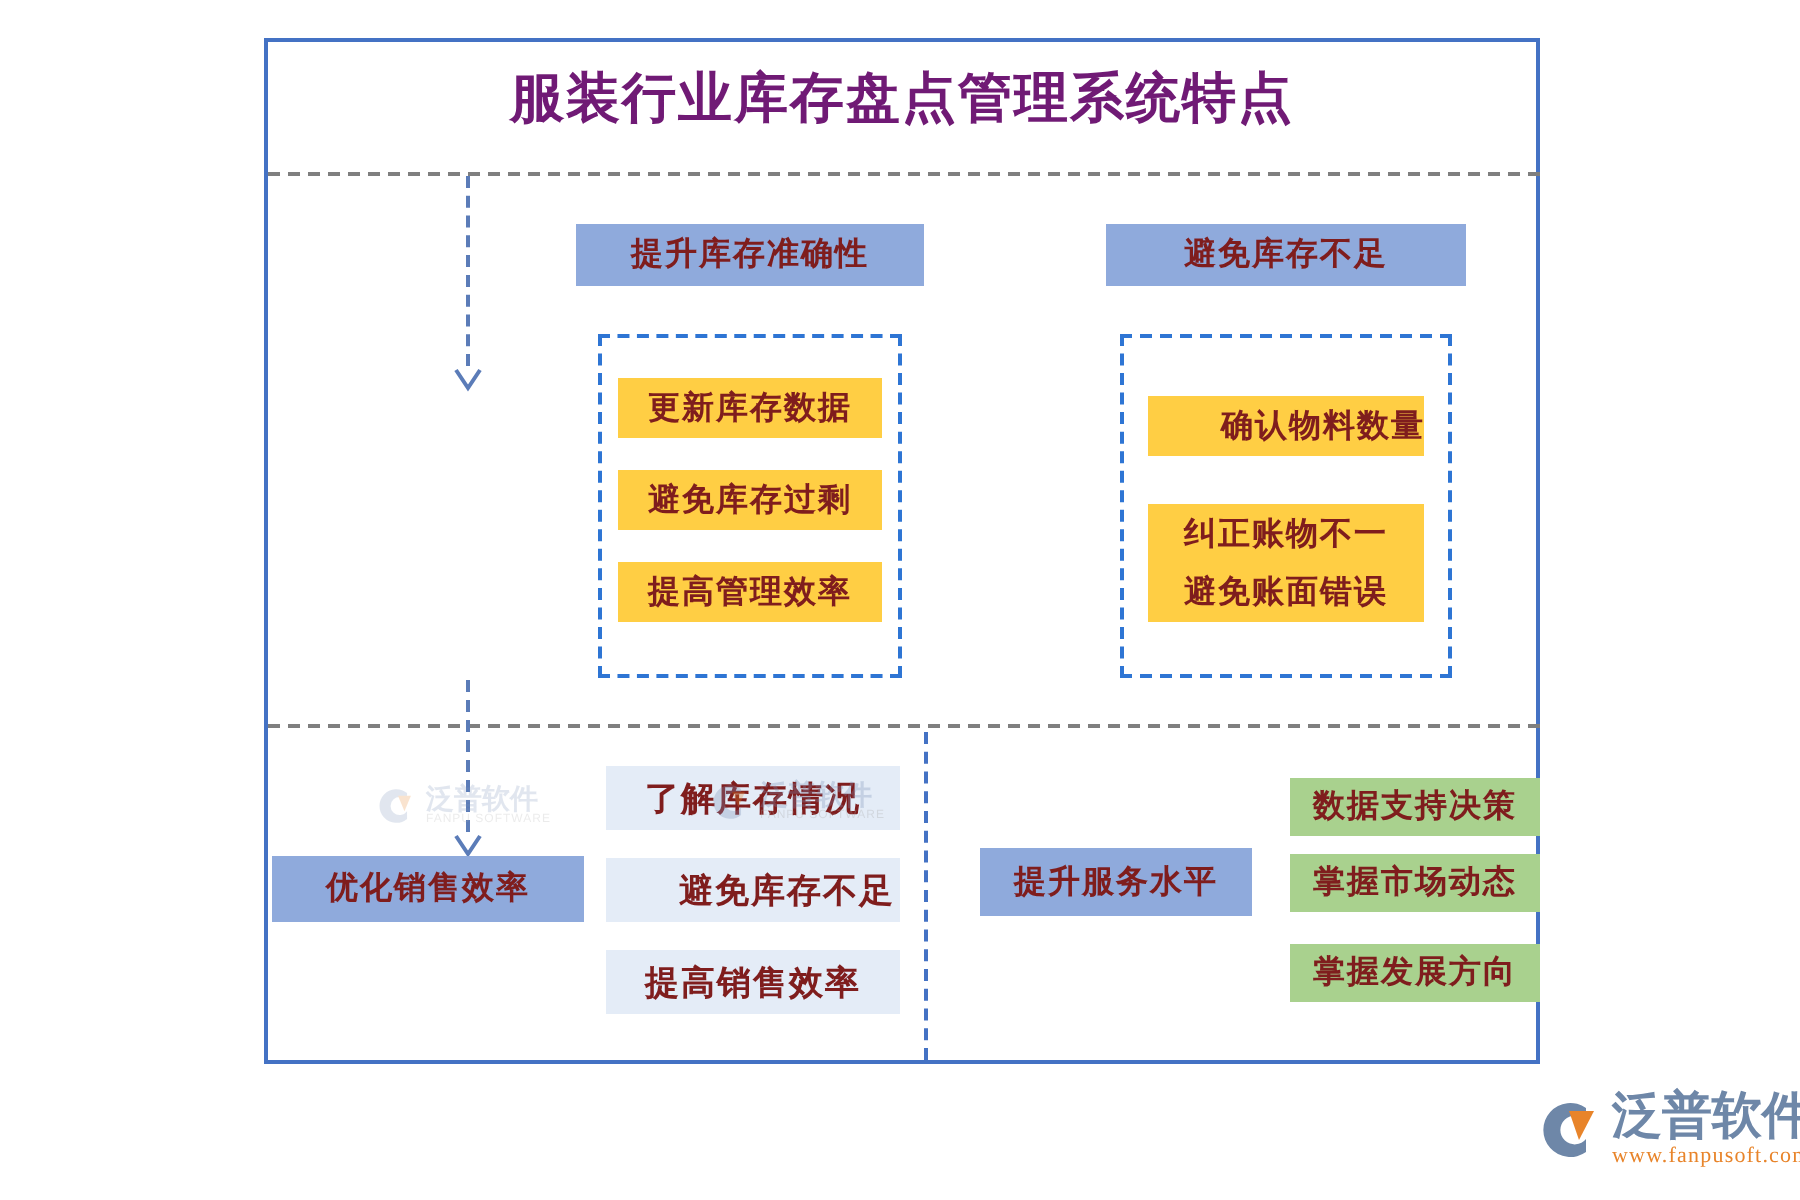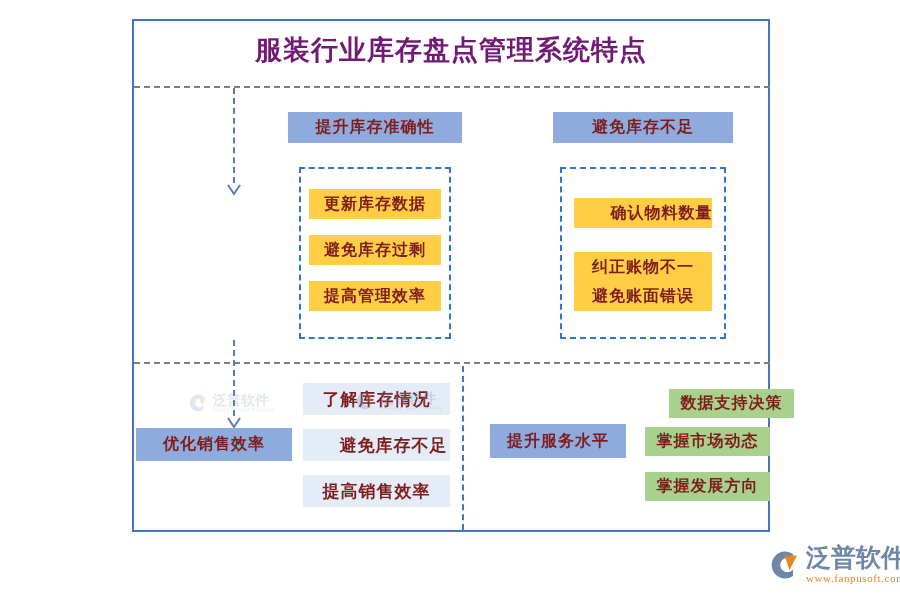--- a/index.html
+++ b/index.html
@@ -127,21 +127,21 @@
   #y6 { left: 574px; top: 281px; width: 138px; height: 30px; }
 
   
   #hdr-sales { left: 136px; top: 428px; width: 156px; height: 33px; }
   #b1 { left: 303px; top: 383px; width: 147px; height: 32px; }
   #b2 { left: 303px; top: 429px; width: 147px; height: 32px; padding-left: 34px; }
   #b3 { left: 303px; top: 475px; width: 147px; height: 32px; }
 
   
   #hdr-service { left: 490px; top: 424px; width: 136px; height: 34px; }
-  #g1 { left: 645px; top: 389px; width: 125px; height: 29px; margin-left: 24px; }
+  #g1 { left: 645px; top: 389px; width: 125px; height: 29px; }
   #g2 { left: 645px; top: 427px; width: 125px; height: 29px; }
   #g3 { left: 645px; top: 472px; width: 125px; height: 29px; }
 
   
   .watermark {
     position: absolute;
     opacity: 0.30;
     pointer-events: none;
     display: flex;
     align-items: center;

